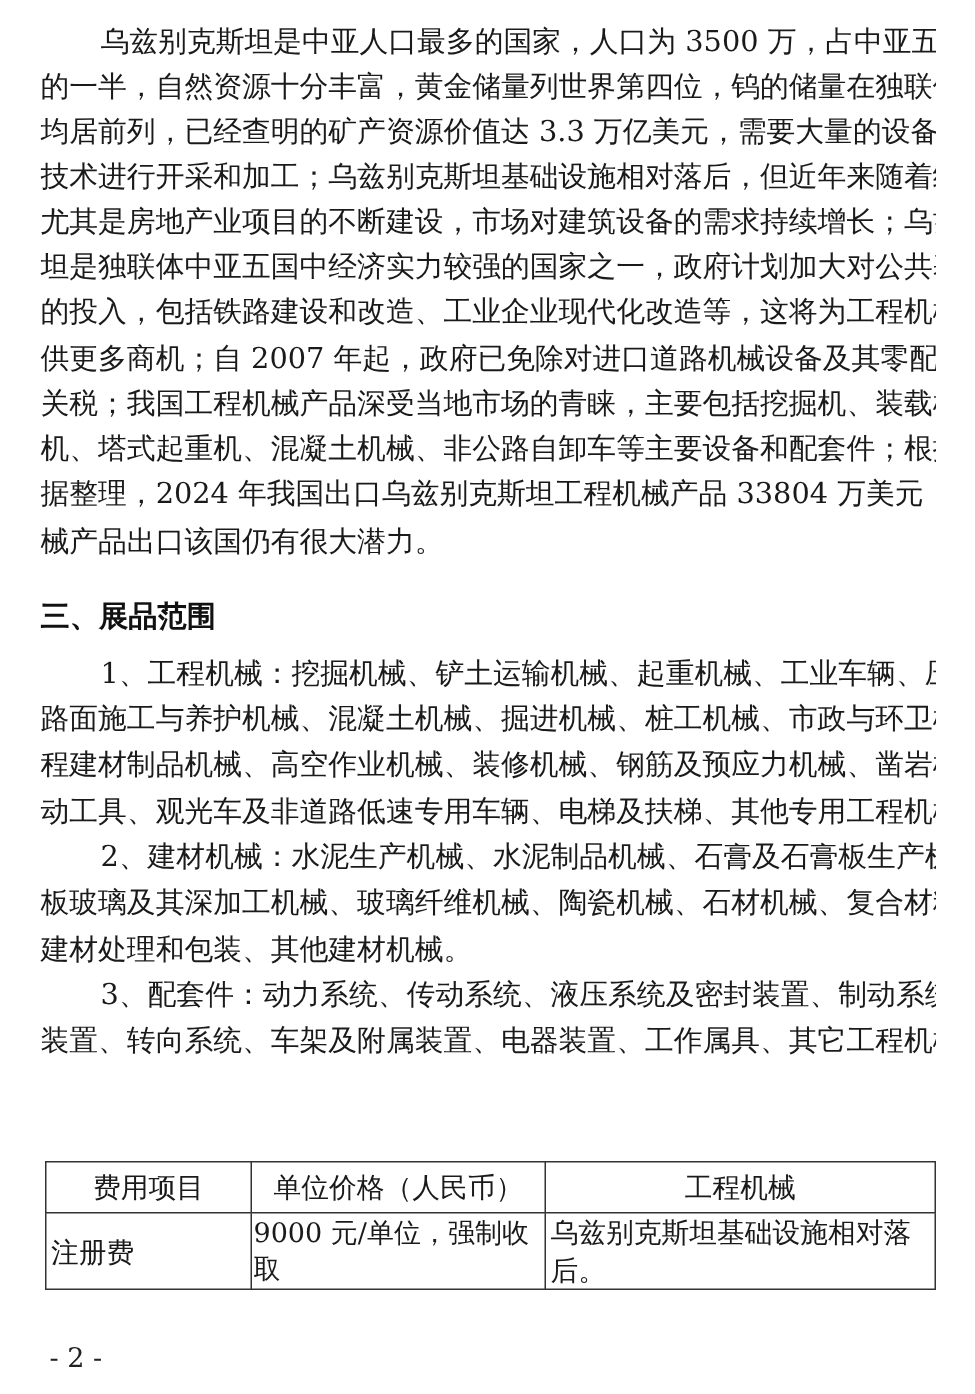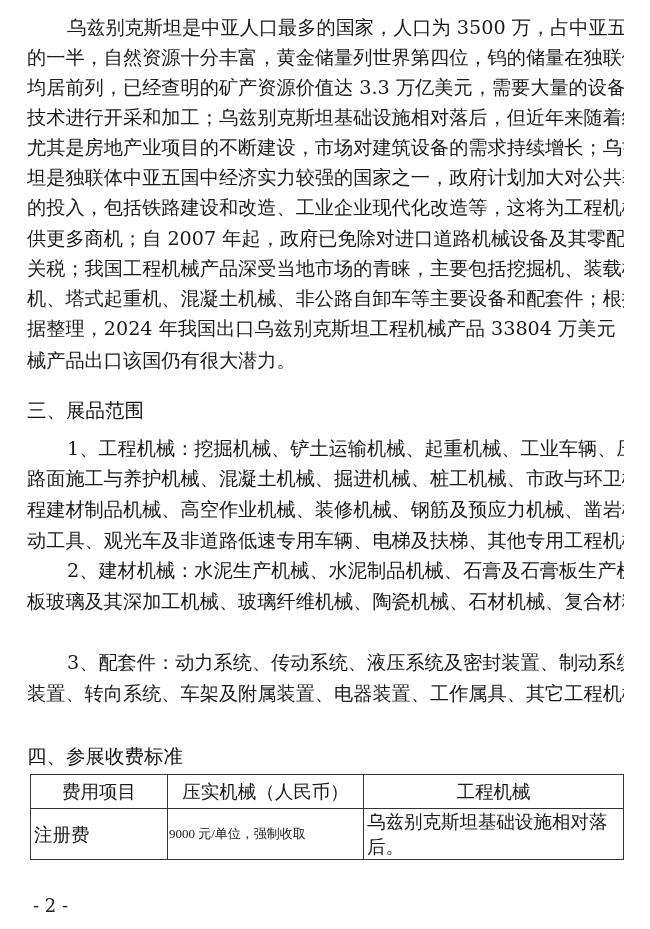--- a/index.html
+++ b/index.html
@@ -10,35 +10,35 @@
       font-family: "DejaVu Serif", "Liberation Serif", serif;
       font-size: 19.2px; line-height: 30px; color: #1a1a1a;
       white-space: nowrap; overflow: hidden;
       text-align: justify; text-align-last: justify;
     }
     .line.last { text-align-last: left; }
     .line.indent { left: 67px; width: 557px; }
     .heading {
       position: absolute; left: 27px; height: 32px;
       font-family: "DejaVu Sans", "Liberation Sans", sans-serif;
-      font-size: 19.5px; line-height: 32px; font-weight: normal; color: #111;
+      font-size: 19.5px; line-height: 32px; font-weight: bold; color: #111;
       white-space: nowrap;
     }
     table.fees {
       position: absolute; left: 30px; top: 774px; width: 593px;
       border-collapse: collapse; table-layout: fixed;
       font-family: "DejaVu Serif", "Liberation Serif", serif; color: #1a1a1a;
     }
     table.fees td, table.fees th {
       border: 1.3px solid #333; padding: 0; font-weight: normal;
       vertical-align: middle;
     }
     table.fees th { height: 33px; font-size: 18.5px; }
     table.fees td { height: 43px; font-size: 18.5px; text-align: left; padding-left: 3px; }
-    table.fees td.small { font-size: 13px; padding-left: 1px; font-family: Liberation Serif, serif; }
+    table.fees td.small { font-size: 18px; padding-left: 1px; }
     .page-num {
       position: absolute; left: 33px; top: 895px; width: 60px;
       font-family: "DejaVu Serif", "Liberation Serif", serif;
       font-size: 18px; color: #222; white-space: nowrap;
     }
   </style>
 </head>
 <body>
 
 <div class="page">
@@ -58,36 +58,36 @@
 
   <div class="heading" style="top:395px">三、展品范围</div>
 
   <div class="line indent" style="top:434px">1、工程机械：挖掘机械、铲土运输机械、起重机械、工业车辆、压实机械、</div>
   <div class="line" style="top:464px">路面施工与养护机械、混凝土机械、掘进机械、桩工机械、市政与环卫机械、工</div>
   <div class="line" style="top:495px">程建材制品机械、高空作业机械、装修机械、钢筋及预应力机械、凿岩机械、气</div>
   <div class="line last" style="top:526px">动工具、观光车及非道路低速专用车辆、电梯及扶梯、其他专用工程机械。</div>
 
   <div class="line indent" style="top:556px">2、建材机械：水泥生产机械、水泥制品机械、石膏及石膏板生产机械、平</div>
   <div class="line" style="top:587px">板玻璃及其深加工机械、玻璃纤维机械、陶瓷机械、石材机械、复合材料机械、</div>
+  <div class="line last" style="top:618px">建材处理和包装、其他建材机械。</div>
 
   <div class="line indent" style="top:648px">3、配套件：动力系统、传动系统、液压系统及密封装置、制动系统、行走</div>
   <div class="line" style="top:679px">装置、转向系统、车架及附属装置、电器装置、工作属具、其它工程机械配套件、</div>
 
-  <div class="heading" style="top:741px">四、参展收费标准</div>
 
   <table class="fees">
     <colgroup>
       <col style="width:137px">
       <col style="width:196px">
       <col style="width:260px">
     </colgroup>
     <thead>
       <tr>
         <th>费用项目</th>
-        <th>压实机械（人民币）</th>
+        <th>单位价格（人民币）</th>
         <th>工程机械</th>
       </tr>
     </thead>
     <tbody>
       <tr>
         <td>注册费</td>
         <td class="small">9000 元/单位，强制收取</td>
         <td>乌兹别克斯坦基础设施相对落后。</td>
       </tr>
     </tbody>

